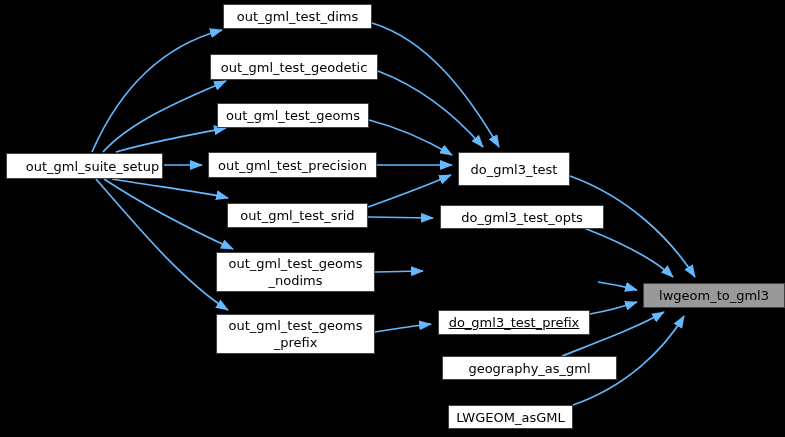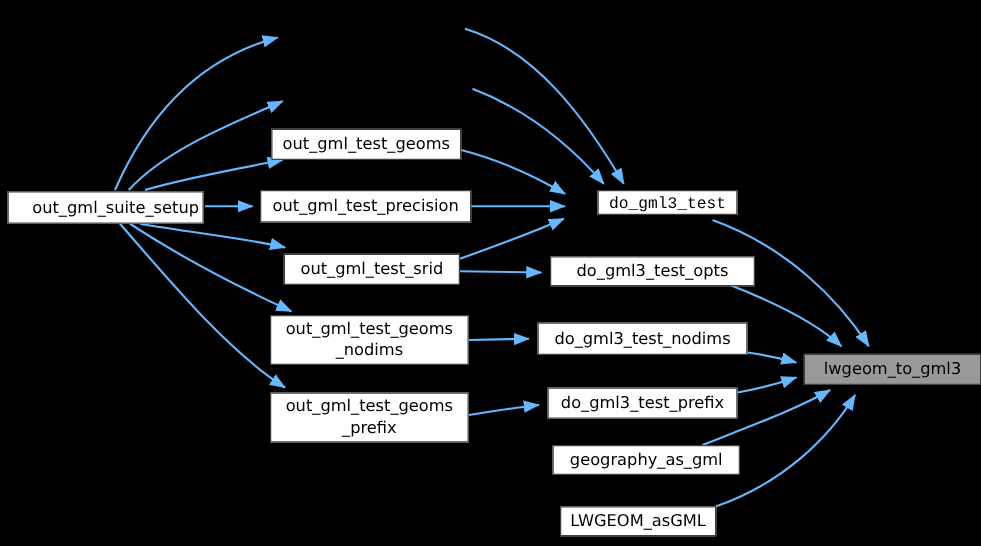--- a/index.html
+++ b/index.html
@@ -86,21 +86,27 @@
     <path class="edge" d="M 598,282 C 612,284 626,287 637,290" marker-end="url(#arrow)"></path>
     <path class="edge" d="M 590,314 C 607,311 622,307 637,302" marker-end="url(#arrow)"></path>
     <path class="edge" d="M 562,356 C 600,341 638,327 664,312" marker-end="url(#arrow)"></path>
     <path class="edge" d="M 573,405 C 625,387 663,351 684,316" marker-end="url(#arrow)"></path>
   </svg>
 
   <div class="node" style="left:6px; top:153px; width:157px; height:26px;padding-left:16px;">
     <span>out_gml_suite_setup</span>
   </div>
 
+  <div class="node" style="left:223px; top:4px; width:149px; height:25px;">
+    <span>out_gml_test_dims</span>
+  </div>
 
+  <div class="node" style="left:210px; top:54px; width:168px; height:26px;">
+    <span>out_gml_test_geodetic</span>
+  </div>
 
   <div class="node" style="left:217px; top:103px; width:152px; height:25px;">
     <span>out_gml_test_geoms</span>
   </div>
 
   <div class="node" style="left:227px; top:203px; width:141px; height:25px;">
     <span>out_gml_test_srid</span>
   </div>
 
   <div class="node" style="left:208px; top:152px; width:169px; height:26px;">
@@ -110,37 +116,34 @@
   <div class="node" style="left:216px; top:252px; width:159px; height:40px;">
     <span>out_gml_test_geoms
 _nodims</span>
   </div>
 
   <div class="node" style="left:216px; top:314px; width:159px; height:40px;">
     <span>out_gml_test_geoms
 _prefix</span>
   </div>
 
-  <div class="node" style="left:478px; top:152px; width:112px; height:20px;font-family:Liberation Mono, monospace;">
+  <div class="node" style="left:458px; top:152px; width:112px; height:34px;">
     <span>do_gml3_test</span>
   </div>
 
   <div class="node" style="left:440px; top:205px; width:164px; height:24px;">
     <span>do_gml3_test_opts</span>
   </div>
 
-  <div class="node" style="left:430px; top:258px; width:168px; height:26px;">
-    <span>do_gml3_test_nodims</span>
-  </div>
 
-  <div class="node" style="left:438px; top:310px; width:152px; height:25px;">
+  <div class="node" style="left:438px; top:310px; width:152px; height:25px;text-decoration:underline;">
     <span>do_gml3_test_prefix</span>
   </div>
 
-  <div class="node" style="left:442px; top:356px; width:150px; height:24px;">
+  <div class="node" style="left:442px; top:356px; width:175px; height:24px;">
     <span>geography_as_gml</span>
   </div>
 
   <div class="node" style="left:448px; top:405px; width:125px; height:24px;">
     <span>LWGEOM_asGML</span>
   </div>
 
   <div class="node highlight" style="left:643px; top:283px; width:142px; height:25px;">
     <span>lwgeom_to_gml3</span>
   </div>

